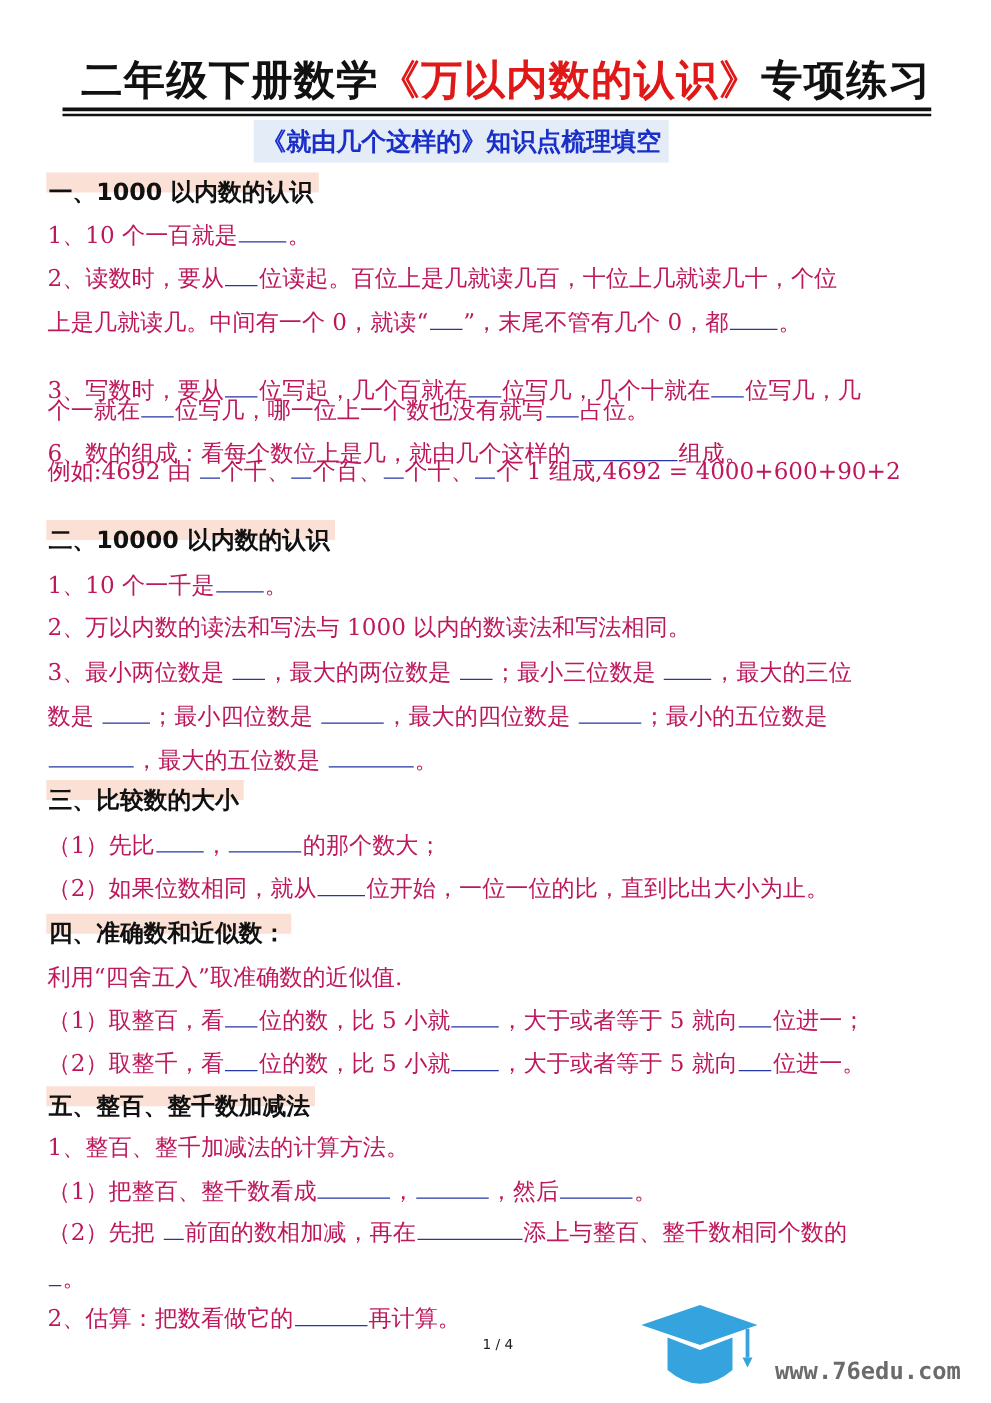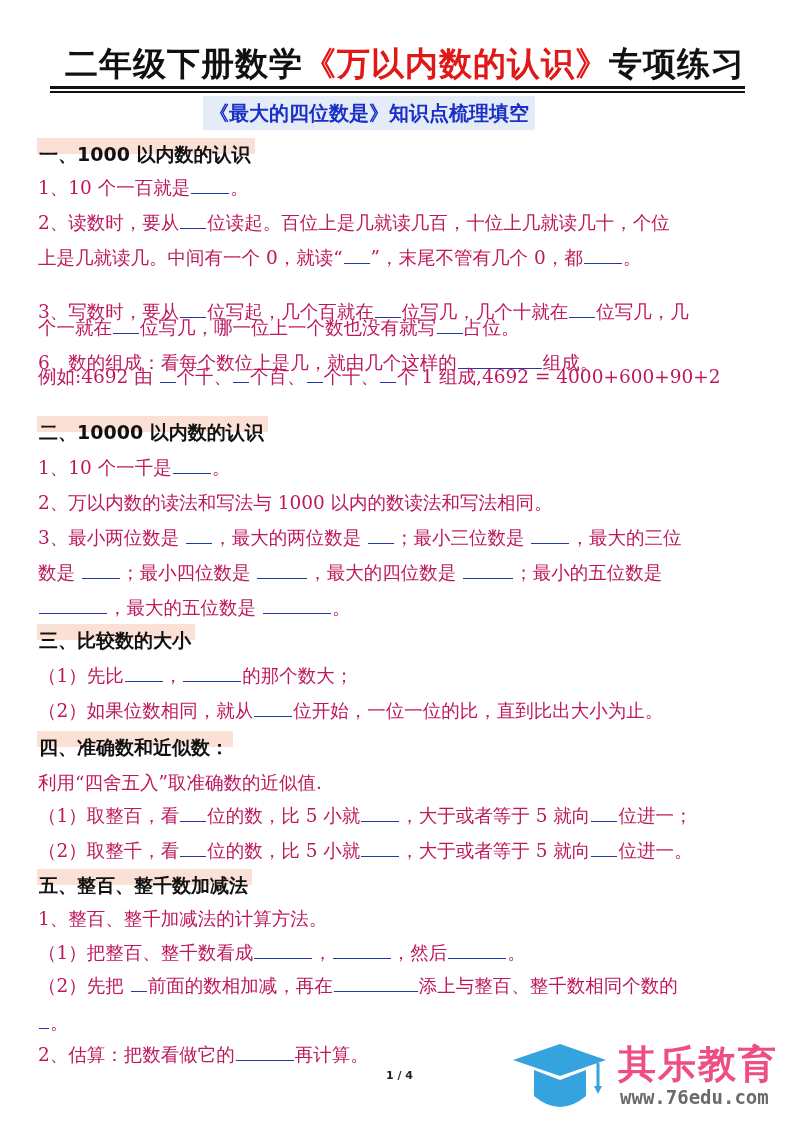--- a/index.html
+++ b/index.html
@@ -14,36 +14,36 @@
   .rule2 { position: absolute; left: 50px; top: 91px; width: 695px; height: 1.5px; background: #111; }
   .subtitle { position: absolute; left: 203px; top: 96px; height: 34px; padding: 0 6px;
               background: #e3ecf7; color: #1a2fc8; font-family: "DejaVu Sans", "Liberation Sans", sans-serif;
               font-weight: bold; font-size: 20px; line-height: 34px; white-space: nowrap; }
   .sec { position: absolute; left: 37px; height: 16px; background: #fbe1d5; padding: 0 4px 0 2px;
          font-family: "DejaVu Sans", "Liberation Sans", sans-serif; font-weight: bold; font-size: 19px;
          line-height: 32px; white-space: nowrap; color: #111; }
   .line { position: absolute; left: 38px; font-size: 18.5px; line-height: 26px; white-space: nowrap; color: #be185d; }
   .b { display: inline-block; border-bottom: 1.5px solid #2436a8; height: 18px; vertical-align: baseline; margin: 0 1px; }
   .w1 { width: 16px; } .w2 { width: 26px; } .w3 { width: 38px; } .w4 { width: 50px; } .w5 { width: 58px; } .w6 { width: 68px; } .w7 { width: 84px; }
-  .pageno { position: absolute; left: 386px; top: 1069px; font-size: 11px; font-family: "DejaVu Sans", "Liberation Sans", sans-serif; color: #222; font-weight: bold; }
+  .pageno { position: absolute; left: 386px; top: 1069px; font-size: 11px; font-family: "DejaVu Sans", "Liberation Sans", sans-serif; color: #222; }
   .logo { position: absolute; left: 508px; top: 1038px; width: 285px; height: 84px; }
   .logo-text { position: absolute; left: 110px; top: 4px; font-family: "DejaVu Sans", "Liberation Sans", sans-serif;
                font-weight: bold; font-size: 38px; color: #ee4e86; letter-spacing: 2px; white-space: nowrap; line-height: 44px; }
   .logo-url { position: absolute; left: 112px; top: 48px; font-family: "DejaVu Sans Mono", "Liberation Mono", monospace;
               font-weight: bold; font-size: 19px; color: #6b6b6b; white-space: nowrap; }
 </style>
 </head>
 <body>
 
 <div class="title">
   <span class="black">二年级下册数学</span><span class="red">《万以内数的认识》</span><span class="black">专项练习</span>
 </div>
 <div class="rule1"></div>
 <div class="rule2"></div>
-<div class="subtitle">《最大的四位数是》知识点梳理填空</div>
+<div class="subtitle">《就由几个这样的》知识点梳理填空</div>
 
 <div class="sec" style="top:138px">一、1000 以内数的认识</div>
 <div class="line" style="top:175px"><span>1、10 个一百就是</span><span class="b w3"></span><span>。</span></div>
 <div class="line" style="top:210px"><span>2、读数时，要从</span><span class="b w2"></span><span>位读起。百位上是几就读几百，十位上几就读几十，个位</span></div>
 <div class="line" style="top:245px"><span>上是几就读几。中间有一个 0，就读“</span><span class="b w2"></span><span>”，末尾不管有几个 0，都</span><span class="b w3"></span><span>。</span></div>
 <div class="line" style="top:299px"><span>3、写数时，要从</span><span class="b w2"></span><span>位写起，几个百就在</span><span class="b w2"></span><span>位写几，几个十就在</span><span class="b w2"></span><span>位写几，几</span></div>
 <div class="line" style="top:315px"><span>个一就在</span><span class="b w2"></span><span>位写几，哪一位上一个数也没有就写</span><span class="b w2"></span><span>占位。</span></div>
 <div class="line" style="top:350px"><span>6、数的组成：看每个数位上是几，就由几个这样的</span><span class="b w7"></span><span>组成。</span></div>
 <div class="line" style="top:364px"><span>例如:4692 由 </span><span class="b w1"></span><span>个千、</span><span class="b w1"></span><span>个百、</span><span class="b w1"></span><span>个十、</span><span class="b w1"></span><span>个 1 组成,4692 = 4000+600+90+2</span></div>
 
@@ -72,15 +72,14 @@
 
 <div class="pageno">1 / 4</div>
 
 <div class="logo">
   <svg width="100" height="80" viewBox="0 0 100 80" style="position:absolute;left:0;top:0">
     <polygon points="5,22 52,6 98,22 52,38" fill="#35a3dd"></polygon>
     <path d="M26,32 L26,58 Q52,80 78,58 L78,32 L52,42 Z" fill="#35a3dd"></path>
     <line x1="90" y1="25" x2="90" y2="48" stroke="#35a3dd" stroke-width="3"></line>
     <polygon points="86,48 94,48 90,56" fill="#35a3dd"></polygon>
   </svg>
-  <div class="logo-text">其乐教育</div>
   <div class="logo-url">www.76edu.com</div>
 </div>
 
 </body></html>

